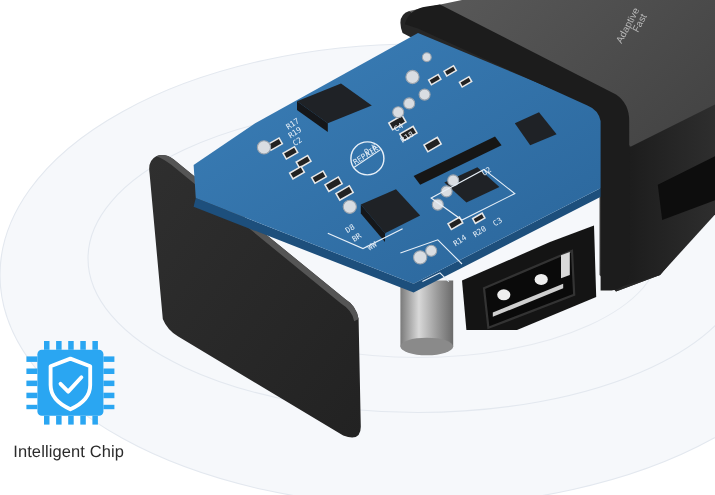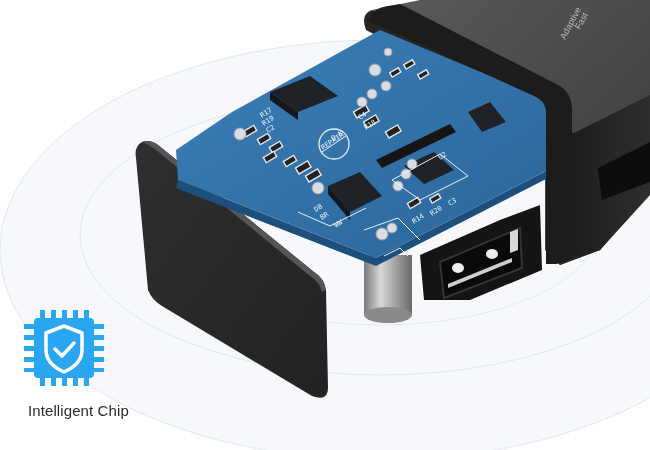--- a/index.html
+++ b/index.html
@@ -11,21 +11,21 @@
   .stage { position: absolute; inset: 0; }
   .bg-rings { position: absolute; inset: 0; }
   .product { position: absolute; inset: 0; }
   .feature {
     position: absolute; left: 8px; top: 305px; width: 150px; height: 120px;
   }
   .chip-icon {
     position: absolute; left: 14px; top: 3px; width: 84px; height: 80px;
   }
   .feature-label {
-    position: absolute; left: 20px; top: 97px;
+    position: absolute; left: 4px; top: 97px;
     font-size: 15px; color: #2b2b2b; letter-spacing: 0.1px;
     white-space: nowrap;
   }
   .pcb-text {
     font-family: "DejaVu Sans Mono", monospace; font-size: 7px; fill: #e8f0f8;
   }
   .case-text {
     font-family: "Liberation Sans", sans-serif; font-size: 9px; fill: #b9b9b9;
   }
 </style>

